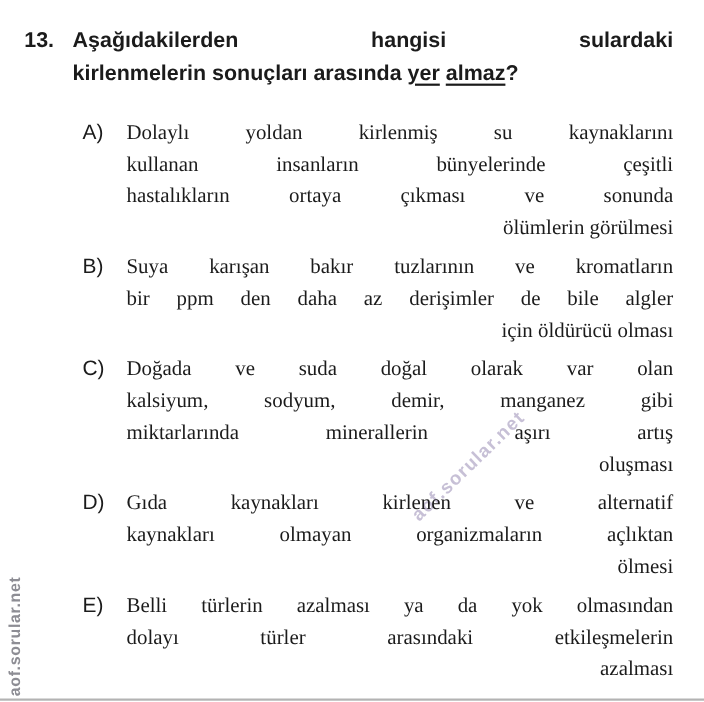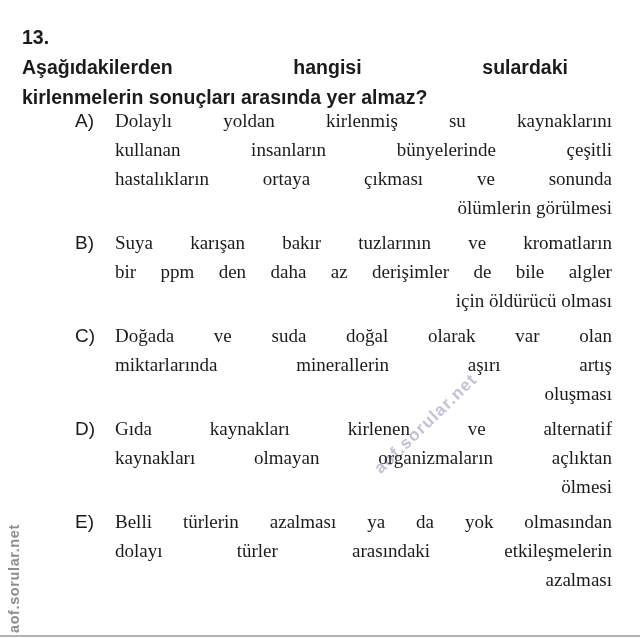--- a/index.html
+++ b/index.html
@@ -52,35 +52,35 @@
   .question {
     position: absolute;
     top: 22px;
     left: 22px;
     width: 590px;
     display: flex;
     font-weight: bold;
     font-size: 19.5px;
     line-height: 30px;
     z-index: 2;
-    flex-direction: column;
   }
   .qnum {
     width: 44px;
     flex: none;
   }
   .qtext {
     flex: 1;
     width: 546px;
   }
   .jline {
     display: flex;
     justify-content: space-between;
   }
   .u-word {
+    text-decoration: underline;
     text-decoration-thickness: 2px;
     text-underline-offset: 3px;
   }
 
   
   .options {
     position: absolute;
     top: 106px;
     left: 75px;
     width: 537px;
@@ -194,20 +194,27 @@
           <div class="jline">
             <span>Doğada</span>
             <span>ve</span>
             <span>suda</span>
             <span>doğal</span>
             <span>olarak</span>
             <span>var</span>
             <span>olan</span>
           </div>
           <div class="jline">
+            <span>kalsiyum,</span>
+            <span>sodyum,</span>
+            <span>demir,</span>
+            <span>manganez</span>
+            <span>gibi</span>
+          </div>
+          <div class="jline">
             <span>miktarlarında</span>
             <span>minerallerin</span>
             <span>aşırı</span>
             <span>artış</span>
           </div>
           <div class="lline">oluşması</div>
         </div>
       </div>
       <div class="option">
         <div class="letter">D)</div>

